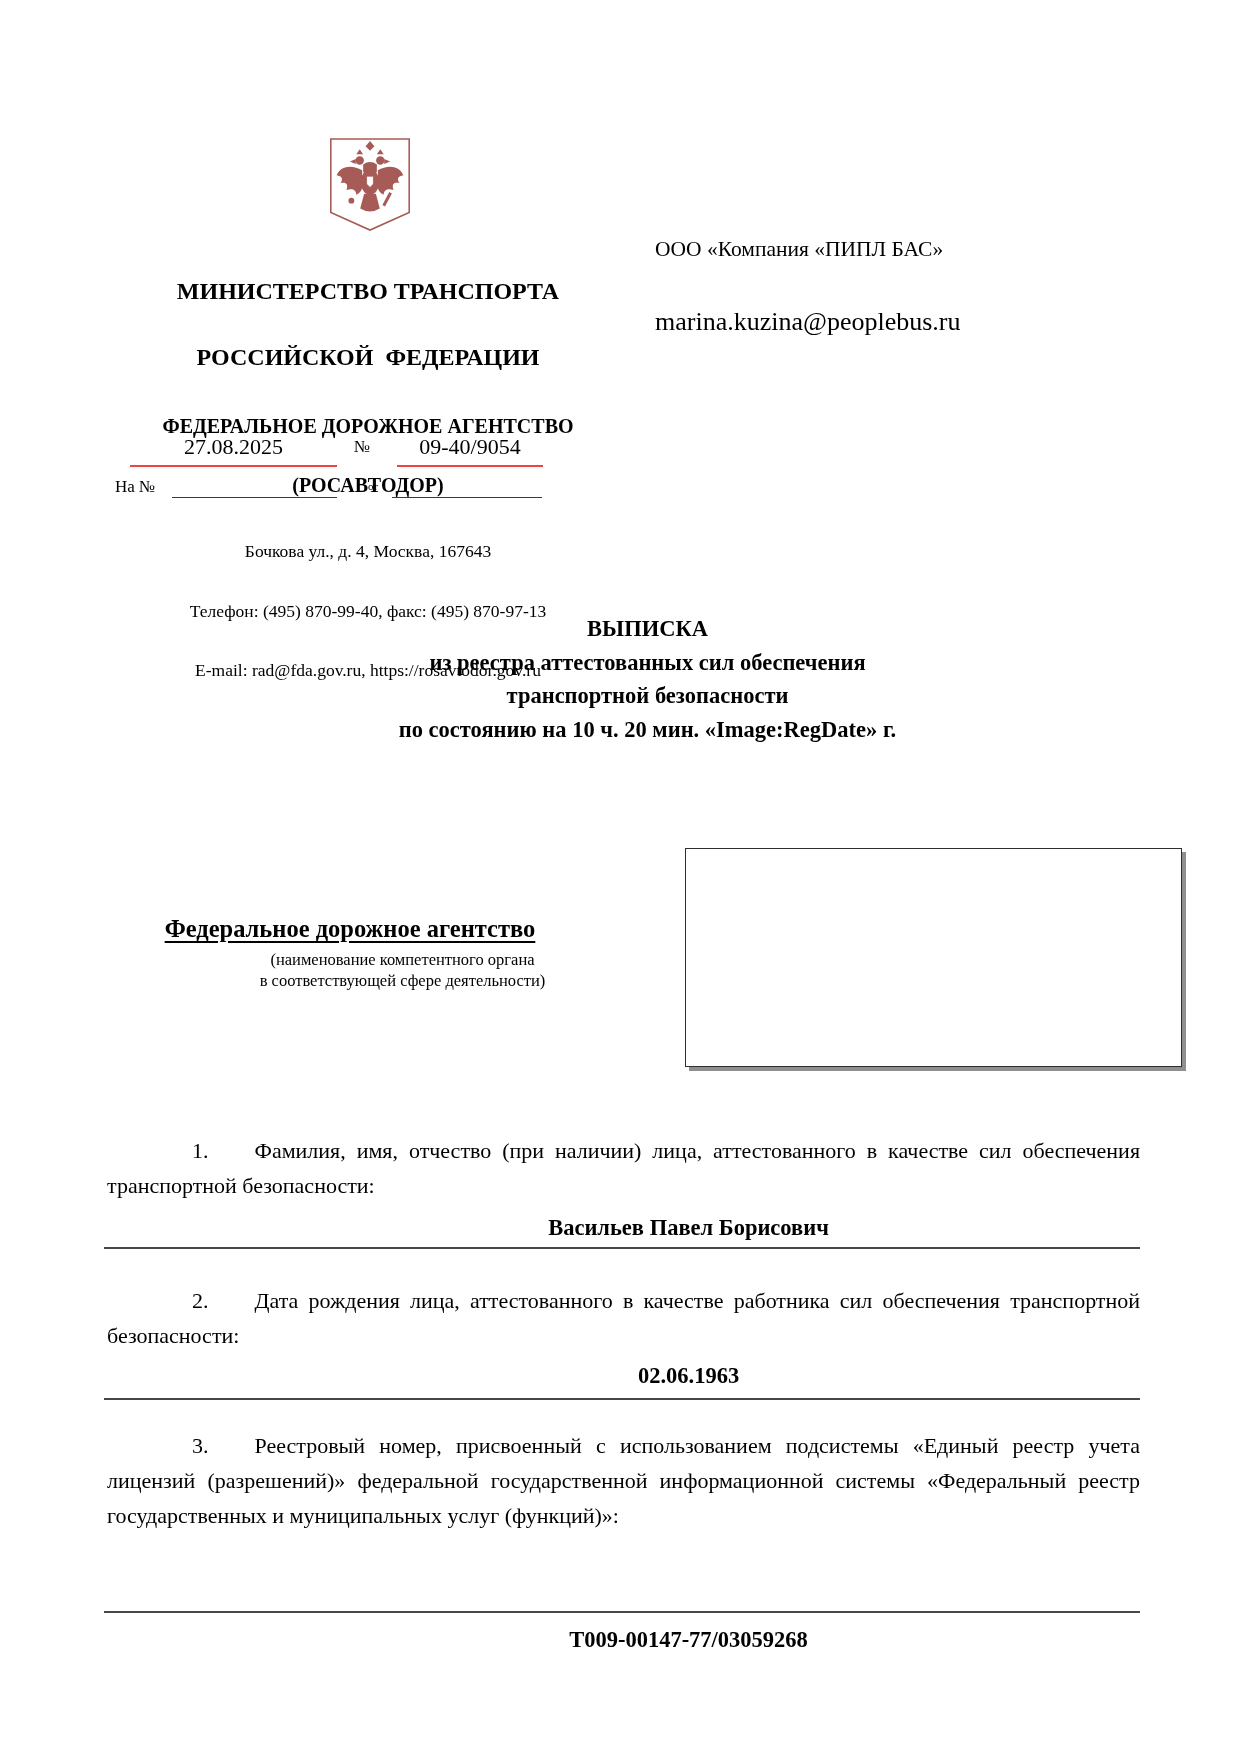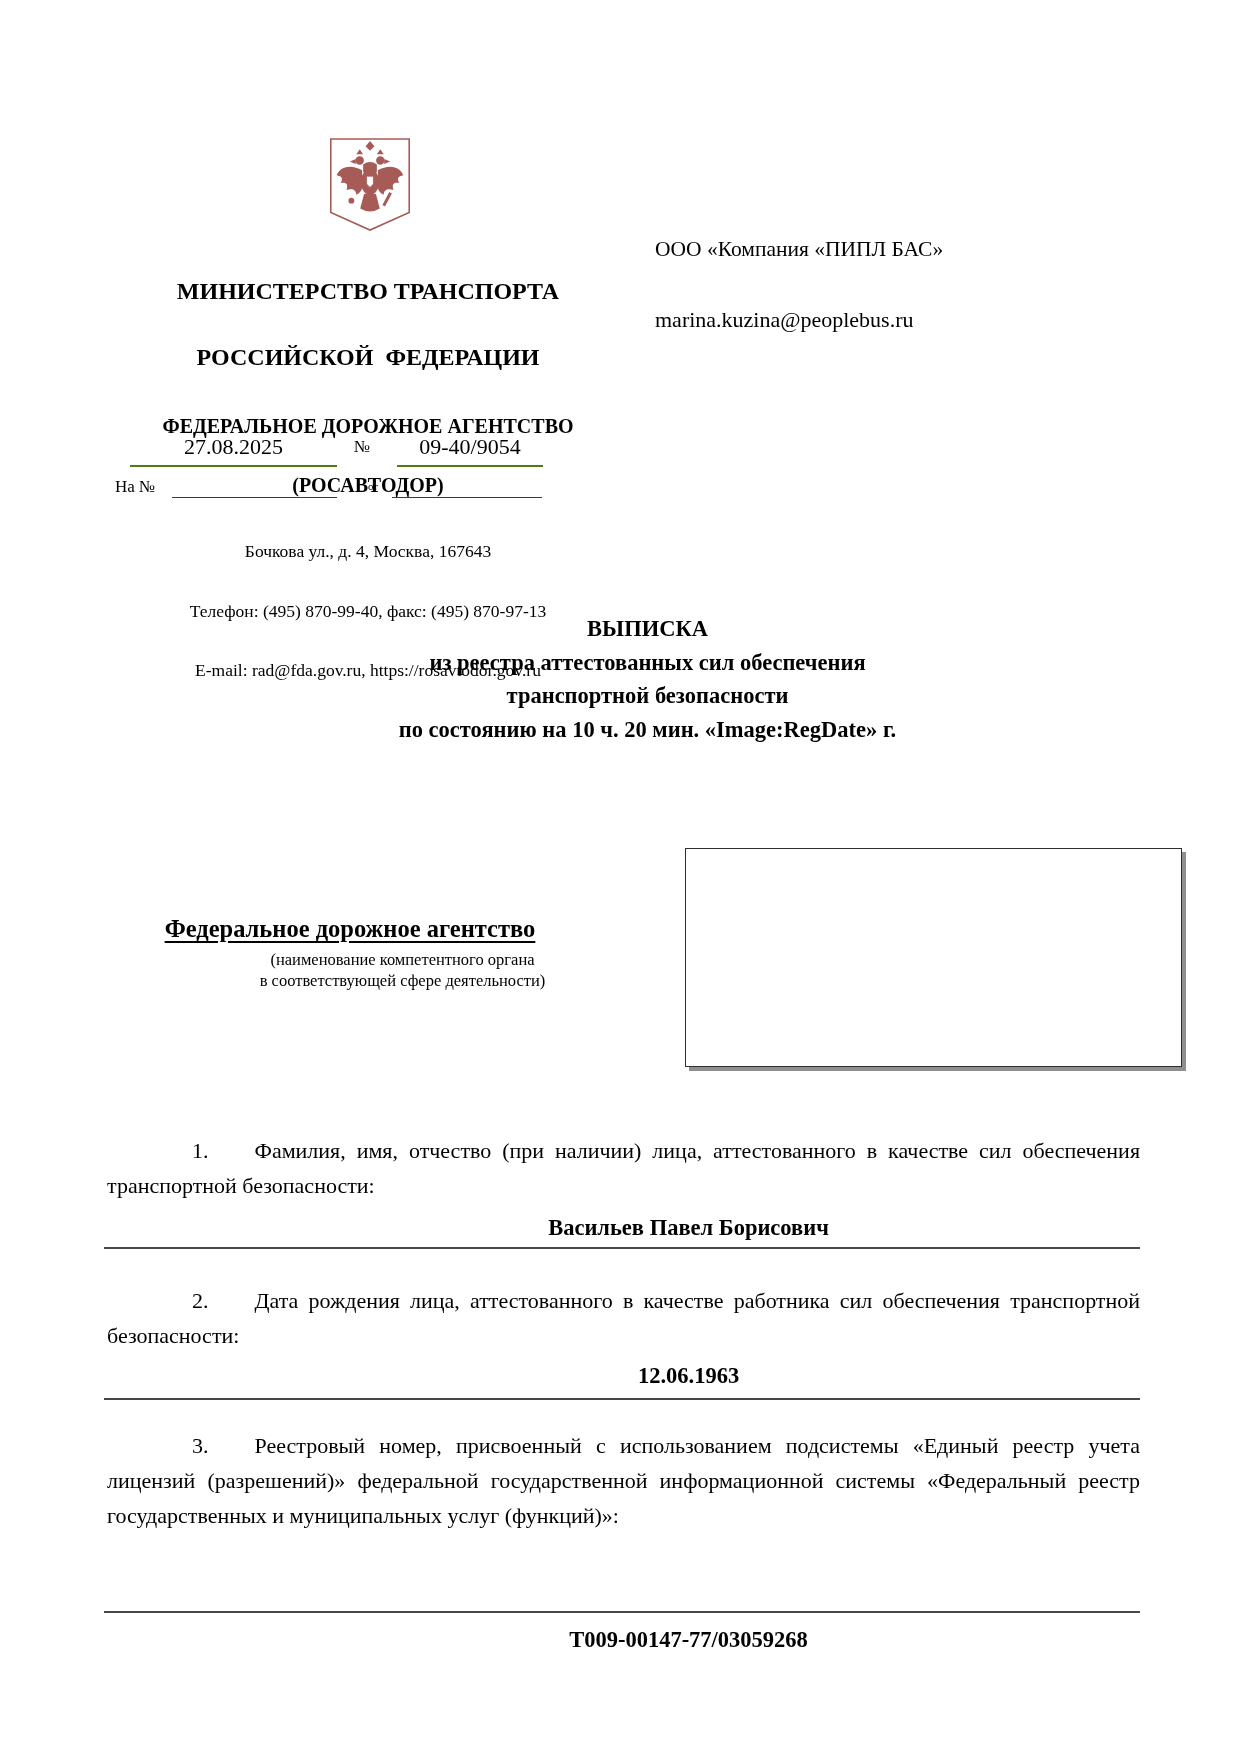--- a/index.html
+++ b/index.html
@@ -12,35 +12,35 @@
   .emblem{position:absolute;left:327px;top:136px;width:86px;height:98px;}
   .lh-col{position:absolute;left:95px;top:240px;width:546px;text-align:center;white-space:pre;}
   .lh-bold{font-weight:bold;}
   .lh-big{font-size:24px;line-height:30px;}
   .lh-small{font-size:20px;line-height:23px;}
   .lh-contact{font-size:17.5px;line-height:23.5px;}
   .gap-top{margin-top:7px;}
   
   .date-cell,.num-cell{
     position:absolute;top:430px;height:37px;box-sizing:border-box;
-    border-bottom:2px solid #4d7c0f;text-align:center;font-size:22px;line-height:34px;
+    border-bottom:2px solid #ef4444;text-align:center;font-size:22px;line-height:34px;
   }
   .date-cell{left:130px;width:207px;}
   .num-cell{left:397px;width:146px;}
   .no-sign{position:absolute;left:354px;top:437px;font-size:17px;}
   .reply-label{position:absolute;left:115px;top:477px;font-size:17px;}
   .ot-label{position:absolute;left:336px;top:480px;font-size:11px;padding-left:32px;}
   .reply-line-1,.reply-line-2{
     position:absolute;top:476px;height:22px;border-bottom:1.6px solid #3a3a3a;box-sizing:border-box;
   }
   .reply-line-1{left:172px;width:165px;}
   .reply-line-2{left:392px;width:150px;}
   
   .recipient-company{position:absolute;left:655px;top:237px;font-size:21.5px;}
-  .recipient-email{position:absolute;left:655px;top:307px;font-size:22px;text-align:center;}
+  .recipient-email{position:absolute;left:655px;top:307px;font-size:26px;text-align:center;}
   
   .title-block{
     position:absolute;left:130px;top:612px;width:1035px;text-align:center;
     font-weight:bold;font-size:22.5px;line-height:33.5px;
   }
   
   .authority-name{
     position:absolute;left:105px;top:914px;width:490px;text-align:center;
     font-weight:bold;font-size:24.5px;line-height:30px;
     text-decoration:underline;text-decoration-thickness:2px;text-underline-offset:4px;
@@ -129,20 +129,20 @@
     <div>(наименование компетентного органа</div>
     <div>в соответствующей сфере деятельности)</div>
   </div>
   <div class="stamp-box"></div>
 
   <p class="body-para p1"><span>1.</span><span class="numgap"></span><span>Фамилия, имя, отчество (при наличии) лица, аттестованного в качестве сил обеспечения транспортной безопасности:</span></p>
   <div class="value v1">Васильев Павел Борисович</div>
   <div class="rule r1"></div>
 
   <p class="body-para p2"><span>2.</span><span class="numgap"></span><span>Дата рождения лица, аттестованного в качестве работника сил обеспечения транспортной безопасности:</span></p>
-  <div class="value v2">12.06.1963</div>
+  <div class="value v2">02.06.1963</div>
   <div class="rule r2"></div>
 
   <p class="body-para p3"><span>3.</span><span class="numgap"></span><span>Реестровый номер, присвоенный с использованием подсистемы «Единый реестр учета лицензий (разрешений)» федеральной государственной информационной системы «Федеральный реестр государственных и муниципальных услуг (функций)»:</span></p>
   <div class="value v3">Т009-00147-77/03059268</div>
   <div class="rule r3"></div>
 
 </div>
 
 </body></html>

